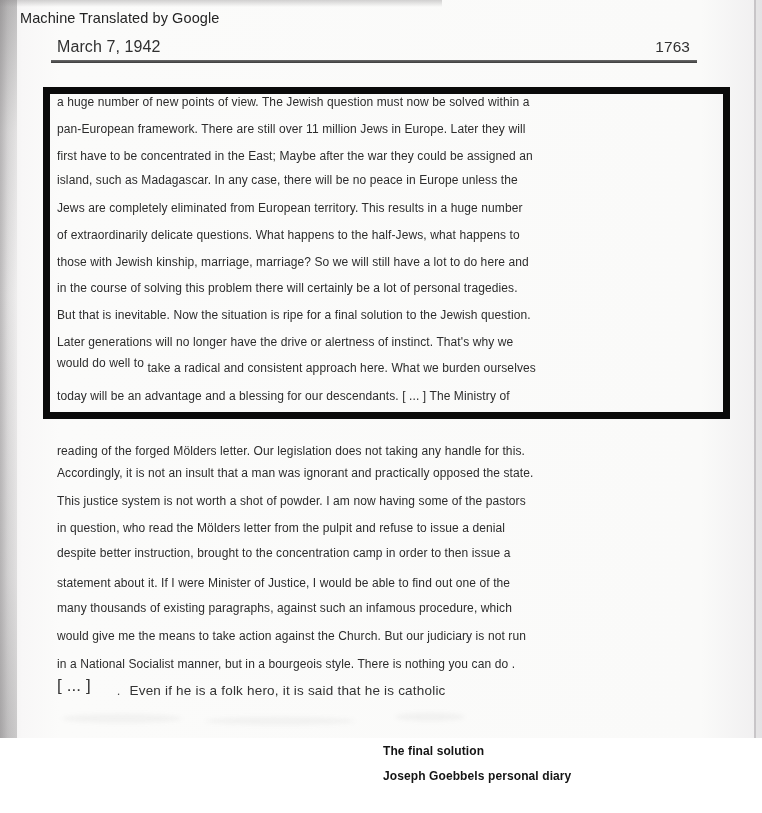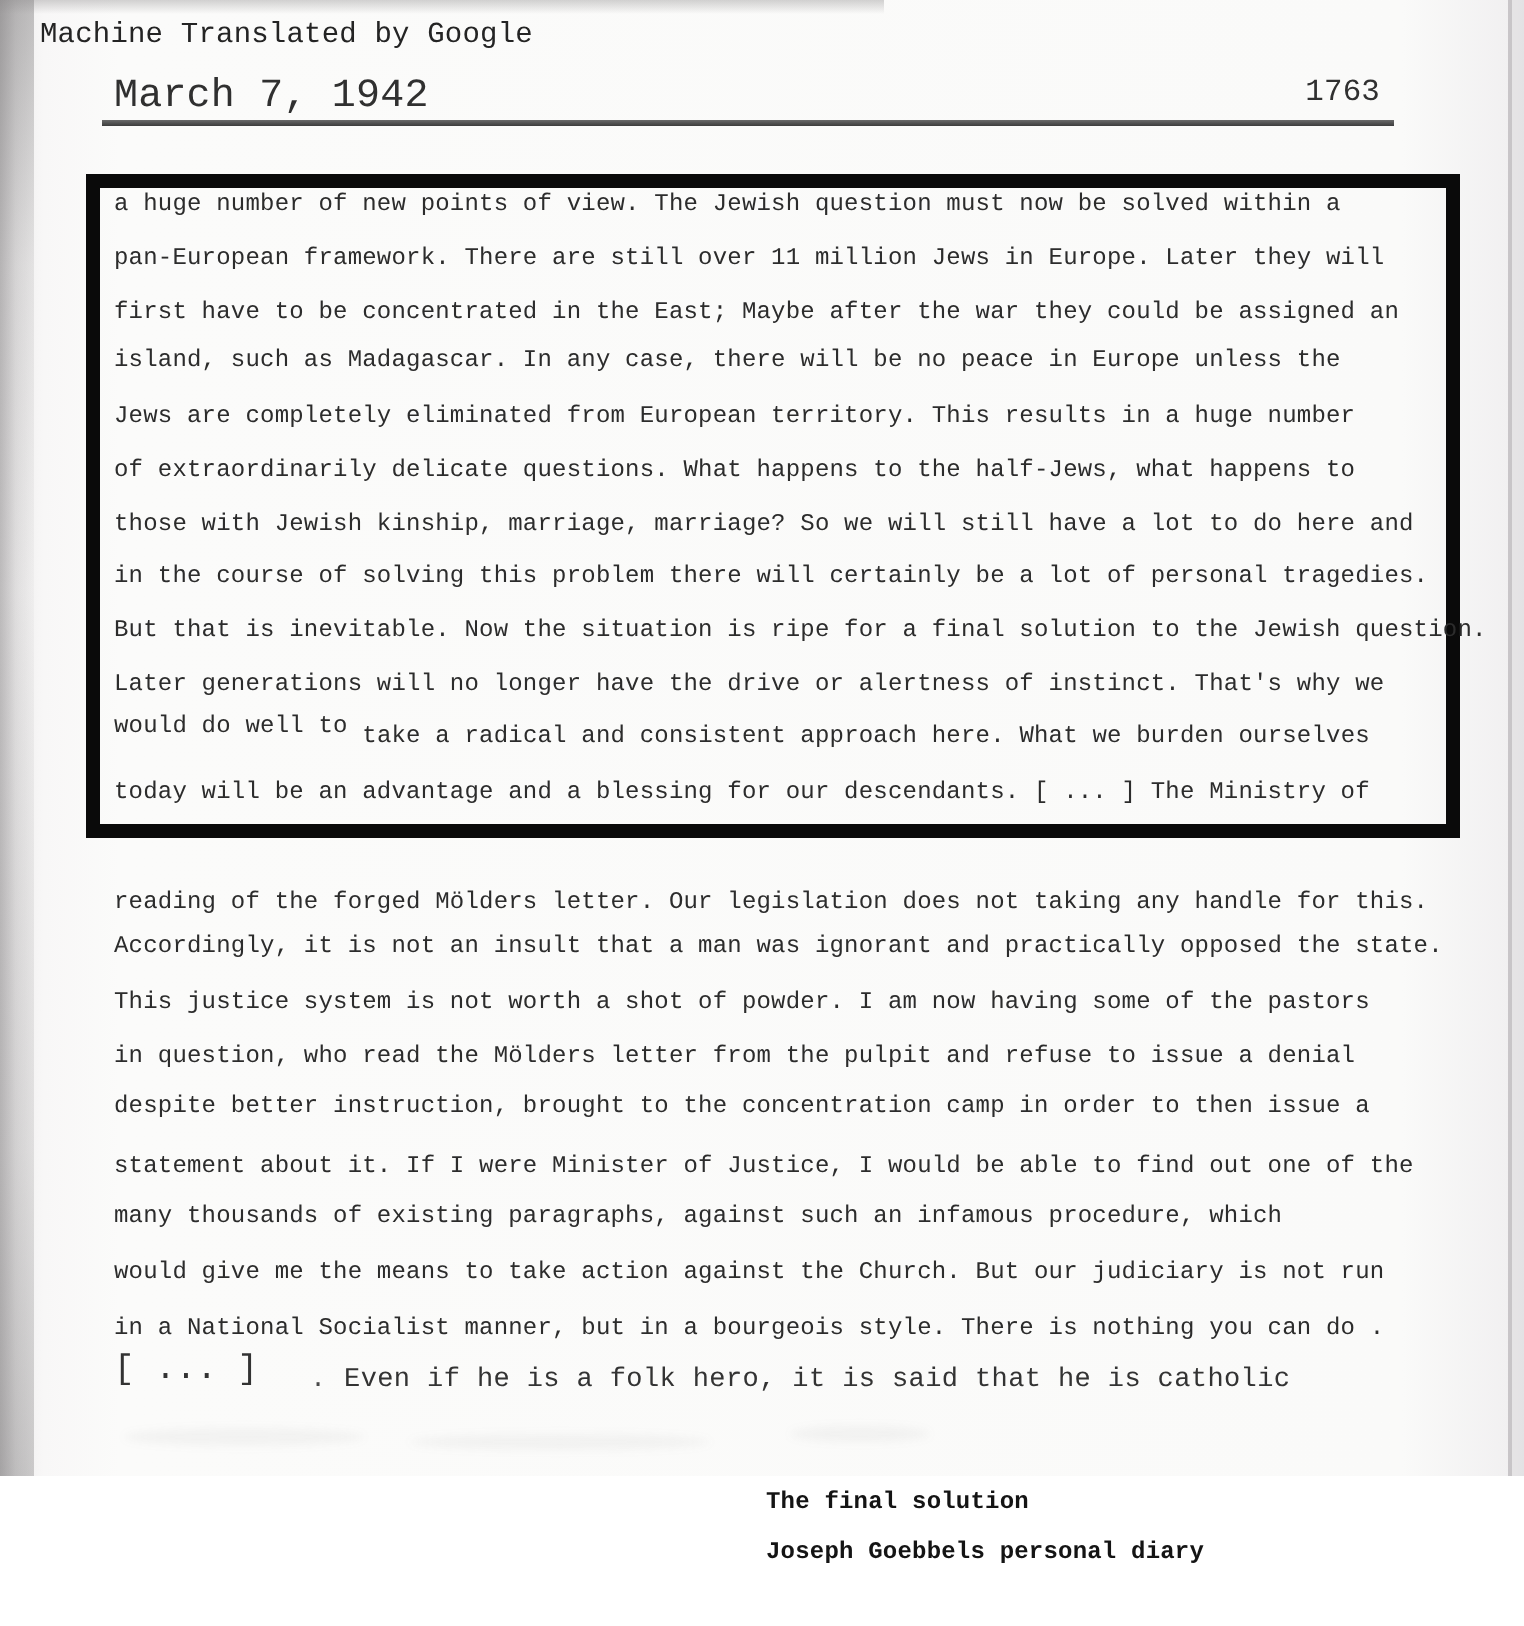--- a/index.html
+++ b/index.html
@@ -3,21 +3,21 @@
 <meta charset="utf-8">
 <style>
   * { margin: 0; padding: 0; box-sizing: border-box; }
   html, body { background: #ffffff; }
   body {
     font-family: "Liberation Sans", "DejaVu Sans", sans-serif;
     width: 762px; height: 813px;
     position: relative;
     overflow: hidden;
   }
-  .page { position: absolute; inset: 0; width: 626px; height: 813px; background: #ffffff; font-family: Liberation Mono, monospace; }
+  .page { position: absolute; inset: 0; width: 626px; height: 813px; background: #ffffff; }
 
   
   .scan {
     position: absolute; left: 0; top: 0; width: 762px; height: 738px;
     background:
       linear-gradient(to right, #e3e1e2 0px, #f1f0f0 10px, #f8f7f7 22px, #fbfbfa 60px, #fafaf9 92%, #f1f0f1 99%, #ededee 100%),
       #f5f4f4;
   }
   .edge-left {
     position: absolute; left: 0; top: 0; width: 17px; height: 738px;
@@ -34,21 +34,21 @@
     background: rgba(165,163,165,0.55);
   }
   .right-margin-tint {
     position: absolute; left: 756px; top: 0; width: 6px; height: 738px;
     background: rgba(205,203,204,0.30);
   }
 
   .scan-text { position: absolute; color: #2c2c2c; font-size: 12px; line-height: 1; white-space: nowrap; letter-spacing: 0.1px; }
 
   .watermark { left: 20px; top: 11px; font-size: 14.5px; color: #242424; }
-  .header-date { left: 57px; top: 39px; font-size: 20px; color: #303030; }
+  .header-date { left: 57px; top: 39px; font-size: 16px; color: #303030; }
   .header-pagenum { left: 590px; top: 39px; width: 100px; text-align: right; font-size: 15.4px; color: #303030; }
   .header-rule {
     position: absolute; left: 51px; top: 60px; width: 646px; height: 3px;
     background: linear-gradient(to bottom, #6a6a6a, #3c3c3c);
   }
 
   
   .highlight-box {
     position: absolute; left: 43px; top: 87px; width: 687px; height: 332px;
     border: 7px solid #0a0a0a;

